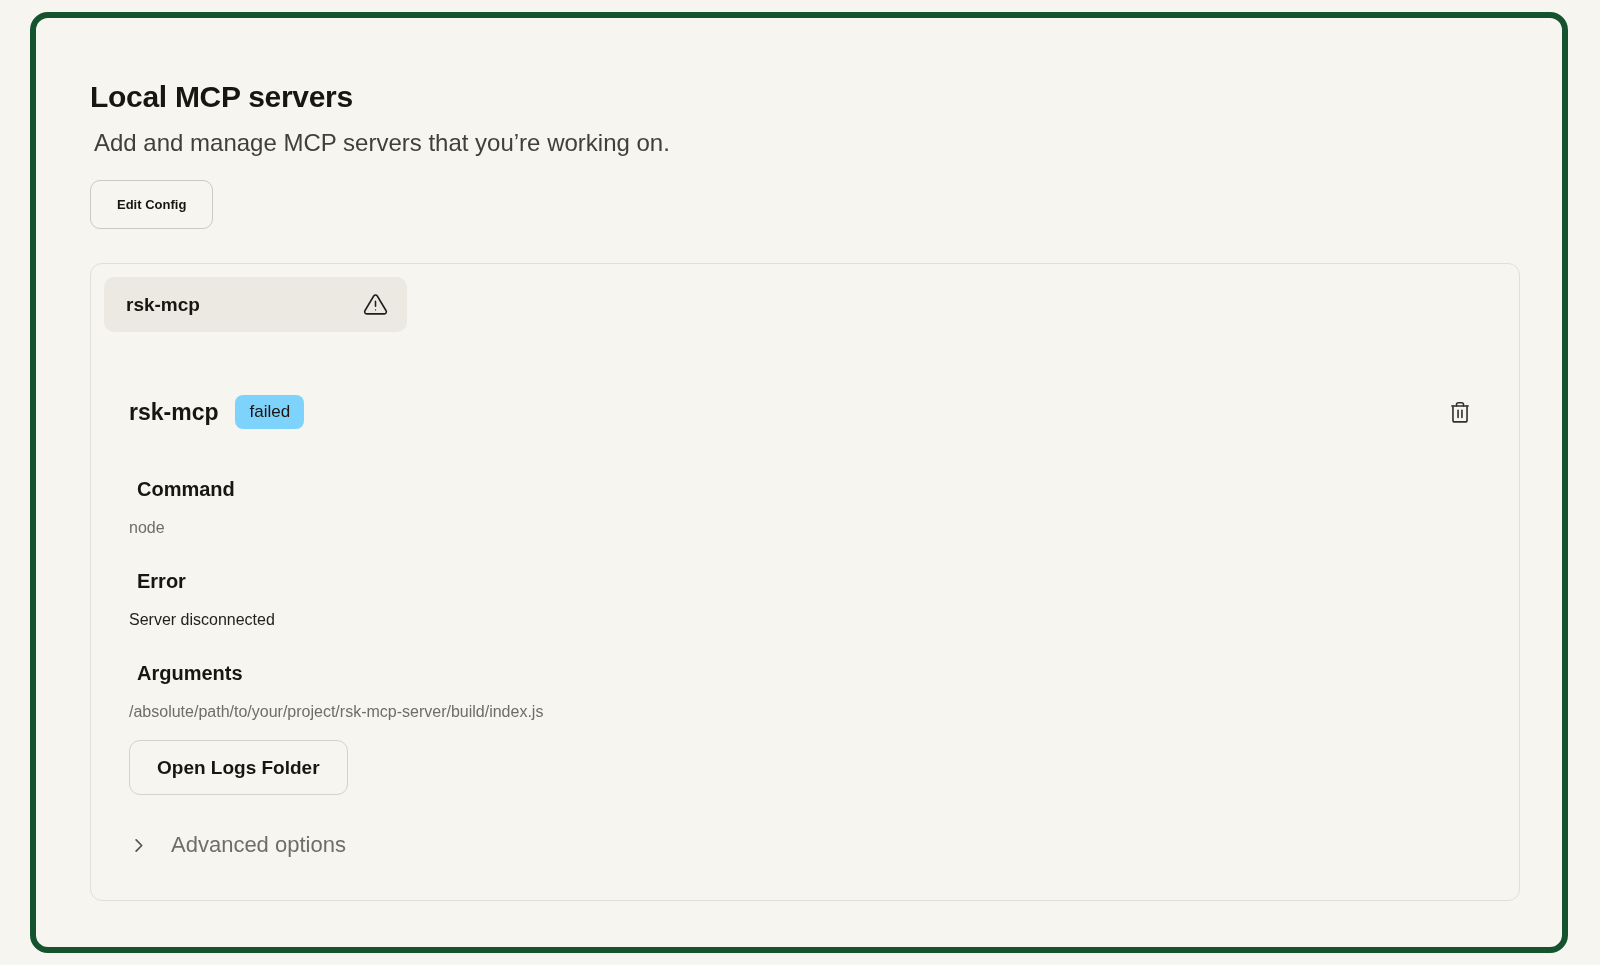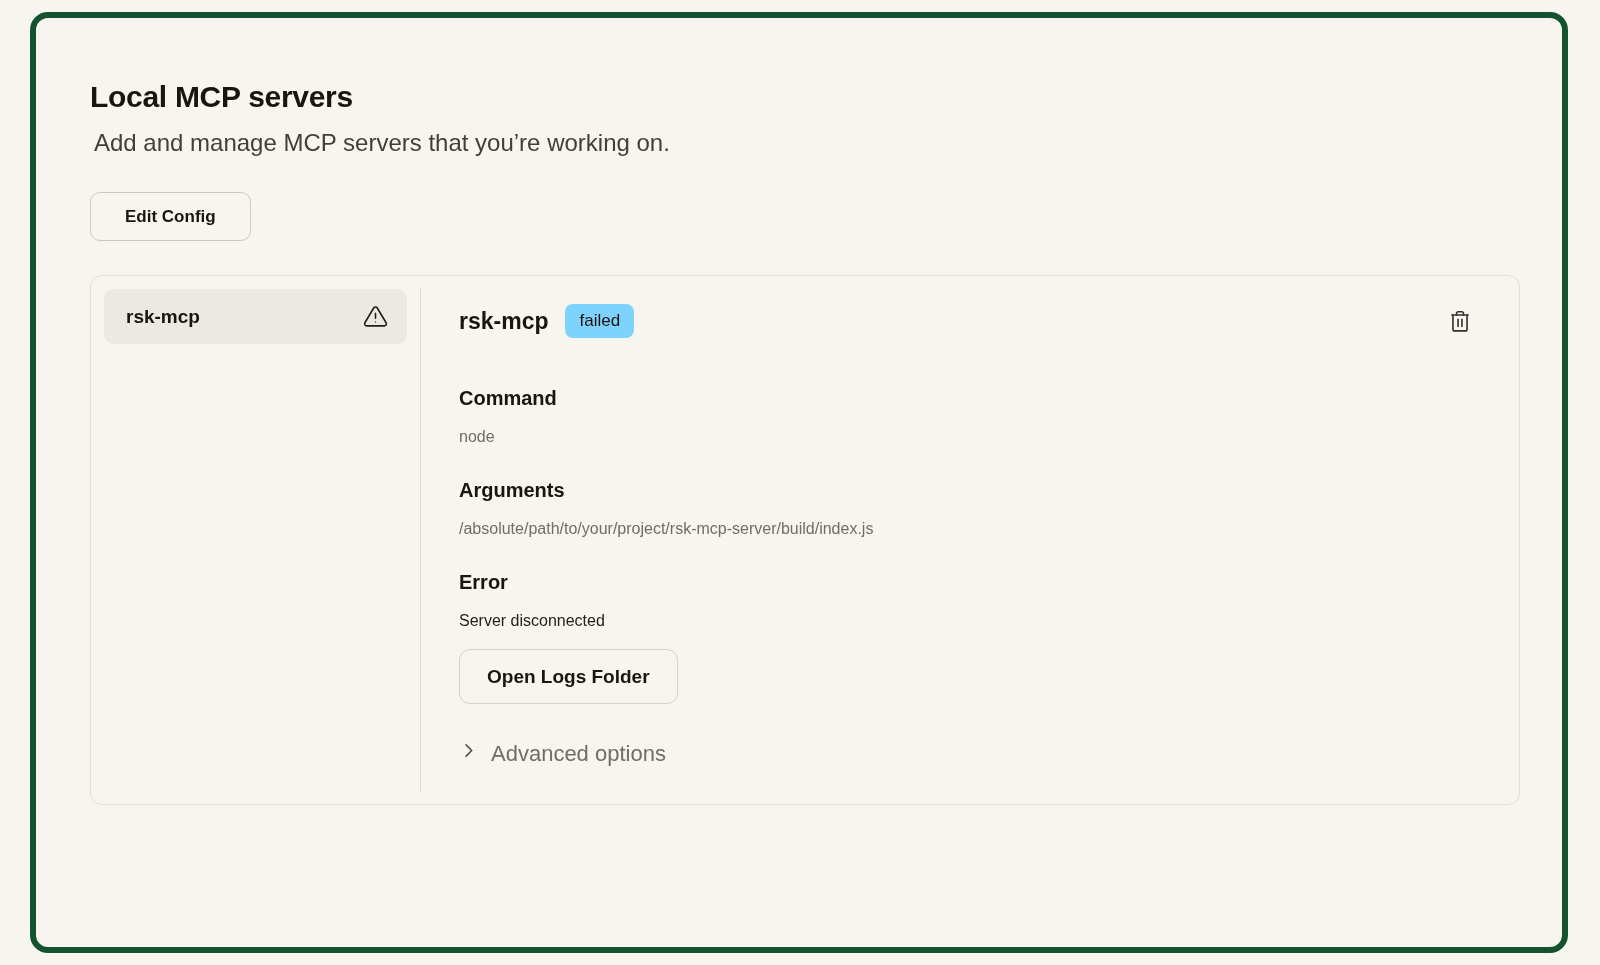--- a/index.html
+++ b/index.html
@@ -46,34 +46,35 @@
     justify-content: center;
     background: transparent;
     border: 1px solid #CBC9C2;
     border-radius: 10px;
     font-family: "Liberation Sans", sans-serif;
     font-weight: 700;
     color: #17160F;
     cursor: pointer;
   }
   .btn-edit-config {
-    margin-top: 35px;
+    margin-top: 23px;
     height: 49px;
-    padding: 0 34px;
-    font-size: 17px;
+    padding: 0 26px;
+    font-size: 13px;
   }
 
   .server-panel {
     margin-top: 34px;
     width: 1430px;
-    height: 530px;
+    height: 638px;
     border: 1px solid #E1DFD9;
     border-radius: 12px;
     display: flex;
     overflow: hidden;
+    flex-direction: column;
   }
 
   .server-list {
     width: 329px;
     flex-shrink: 0;
     padding: 13px;
   }
   .server-list-item {
     display: flex;
     align-items: center;
@@ -131,42 +132,43 @@
     display: flex;
     align-items: center;
   }
 
   .field { margin-top: 33px; }
   .field-first { margin-top: 49px; }
   .field-label {
     font-size: 20px;
     font-weight: 700;
     color: #17160F;
+    margin-left: 8px;
   }
   .field-value {
     margin-top: 18px;
     font-size: 16px;
     color: #6E6D66;
   }
   .field-value.dark { color: #23221D; }
 
   .btn-open-logs {
     margin-top: 19px;
     height: 55px;
     padding: 16px 27px;
     font-size: 19px;
     border-radius: 11px;
     border-color: #D4D2CB;
   }
 
   .advanced-toggle {
     margin-top: 37px;
     display: flex;
-    align-items: flex-start;
-    gap: 13px;
+    align-items: center;
+    gap: 23px;
     color: #6E6D66;
     font-size: 22px;
     cursor: pointer;
     background: transparent;
     border: none;
     padding: 0;
     font-family: "Liberation Sans", sans-serif;
   }
 
   svg { display: block; }
@@ -215,27 +217,27 @@
           </span>
         </button>
       </div>
 
       <div class="field field-first">
         <div class="field-label">Command</div>
         <div class="field-value">node</div>
       </div>
 
       <div class="field">
+        <div class="field-label">Error</div>
+        <div class="field-value dark">Server disconnected</div>
+      </div>
+
+      <div class="field">
         <div class="field-label">Arguments</div>
         <div class="field-value">/absolute/path/to/your/project/rsk-mcp-server/build/index.js</div>
-      </div>
-
-      <div class="field">
-        <div class="field-label">Error</div>
-        <div class="field-value dark">Server disconnected</div>
       </div>
 
       <button class="btn btn-open-logs">Open Logs Folder</button>
 
       <button class="advanced-toggle">
         <span>
           <svg width="19" height="19" viewBox="0 0 24 24" fill="none" stroke="#55544E" stroke-width="2.2" stroke-linecap="round" stroke-linejoin="round">
             <polyline points="9 5 16 12 9 19"></polyline>
           </svg>
         </span>

